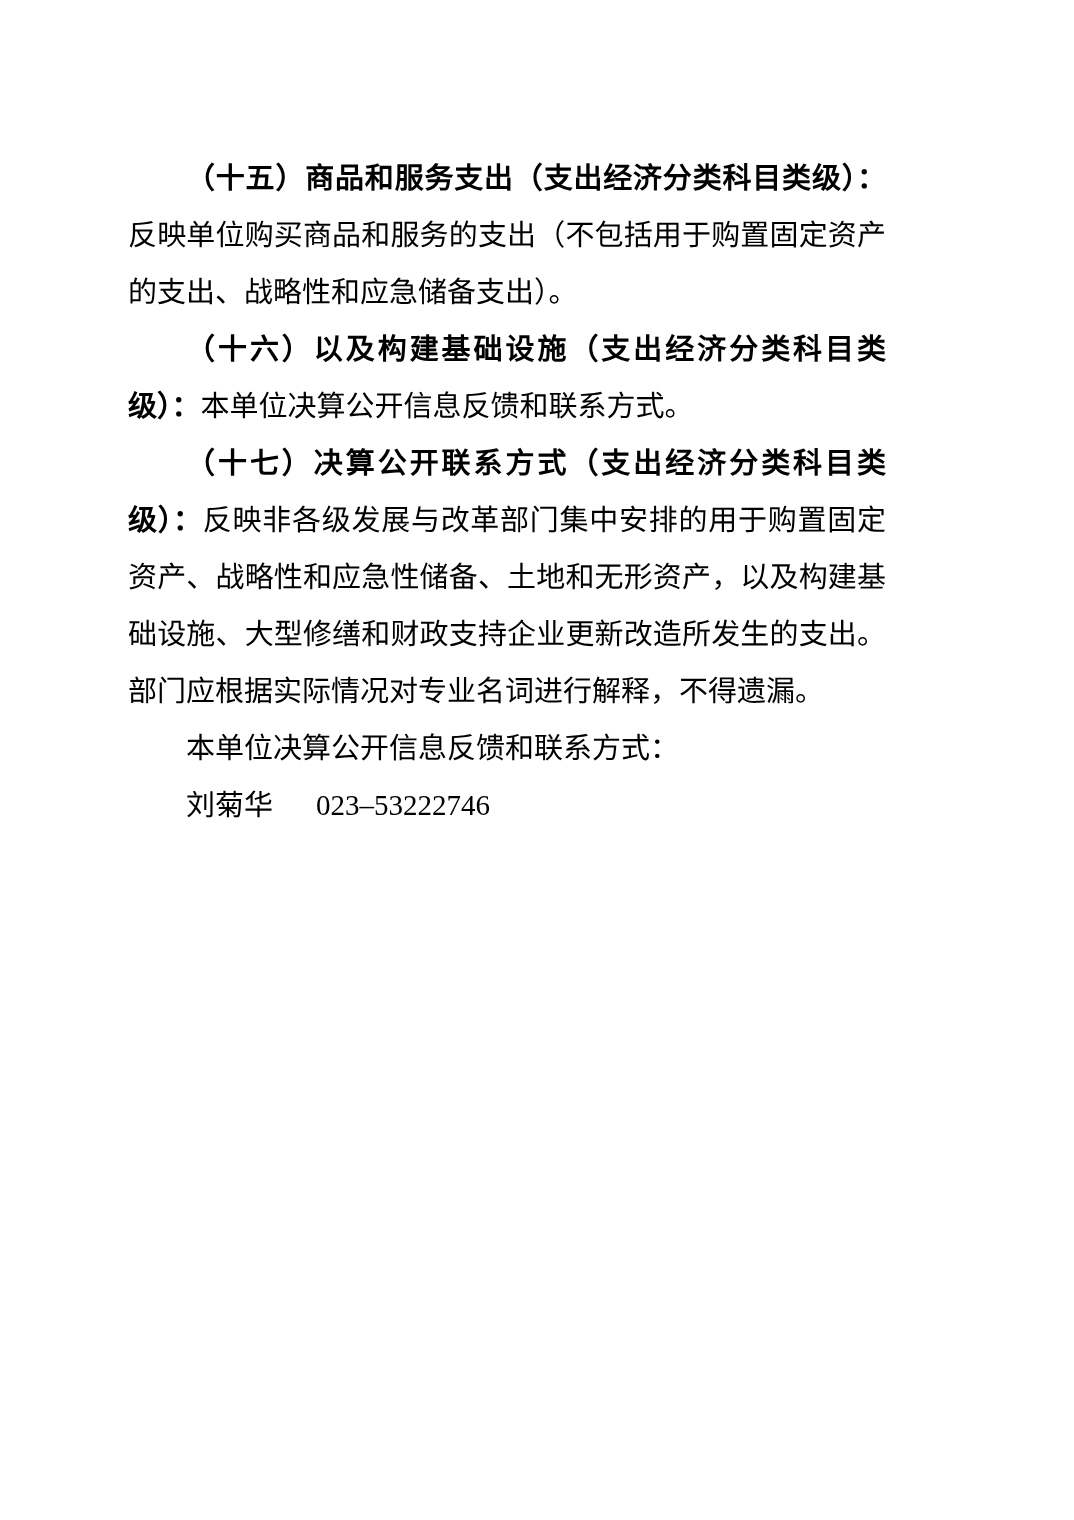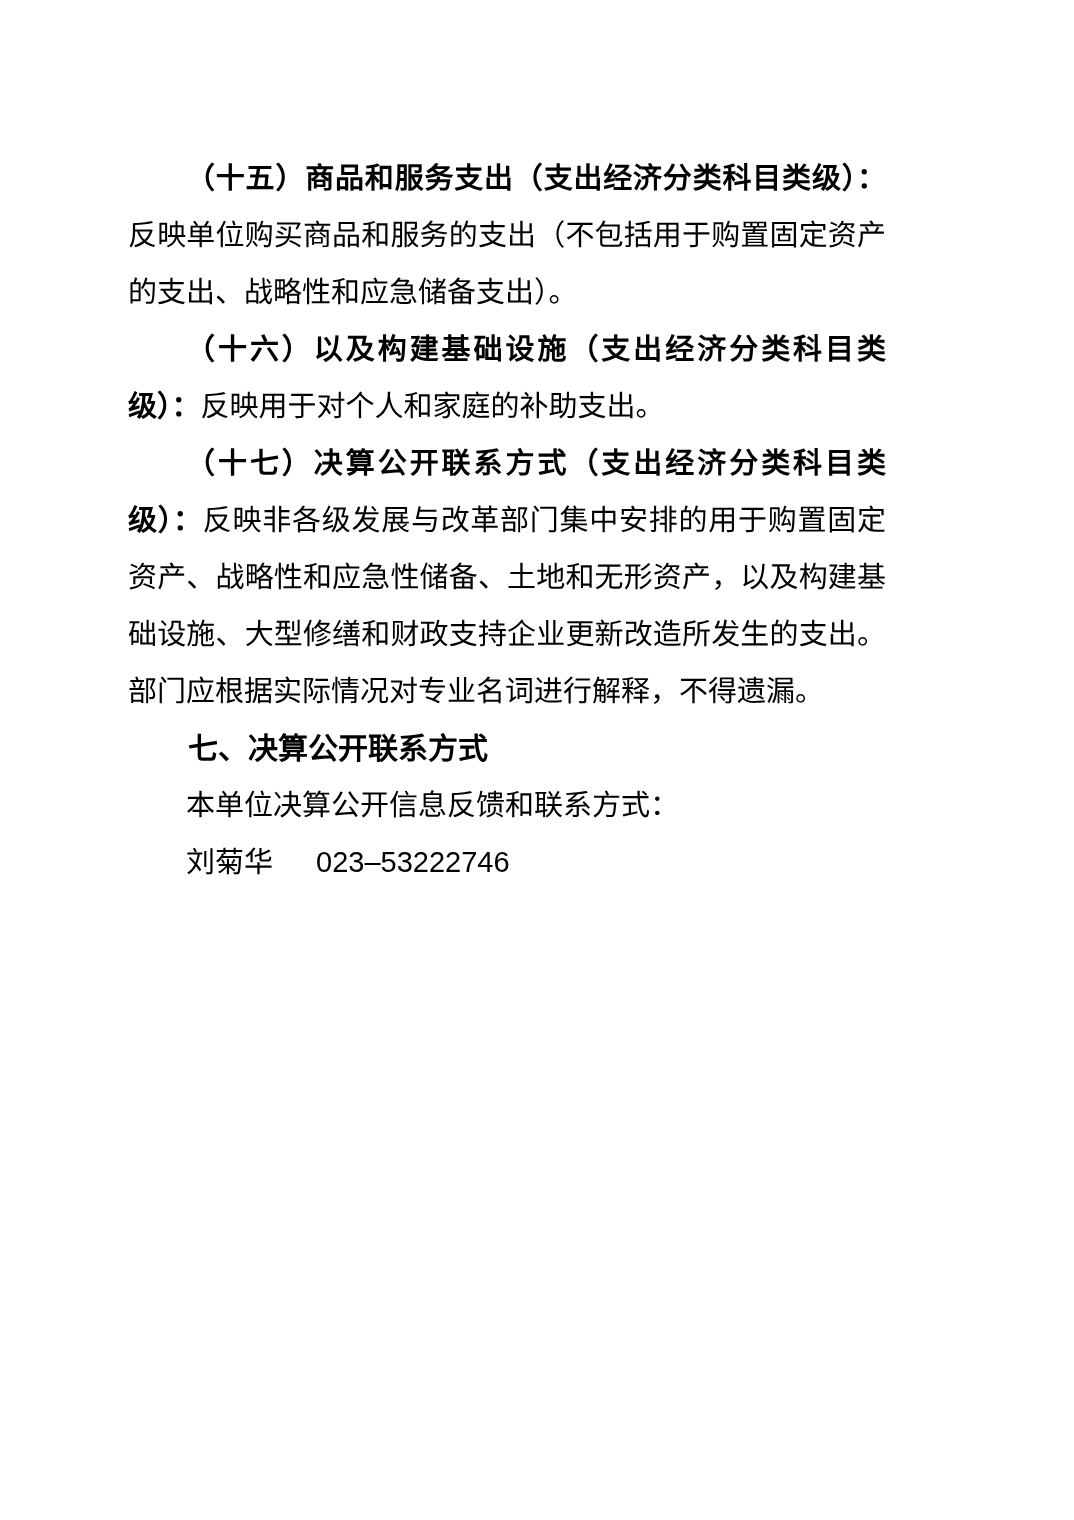--- a/index.html
+++ b/index.html
@@ -43,35 +43,34 @@
     text-align: left;
   }
   p.contact-line {
     margin: 0;
     padding: 0;
     text-indent: 2em;
     text-align: left;
   }
   .phone {
     margin-left: 43px;
-    font-family: Liberation Sans, sans-serif;
+    font-family: Liberation Serif, serif;
   }
 </style>
 </head>
 <body>
 
 <div class="page">
   <div class="content">
 
     <p class="para"><span class="lead">（十五）商品和服务支出（支出经济分类科目类级）：</span><span>反映单位购买商品和服务的支出（不包括用于购置固定资产的支出、战略性和应急储备支出）。</span></p>
 
-    <p class="para"><span class="lead">（十六）以及构建基础设施（支出经济分类科目类级）：</span><span>反映用于对个人和家庭的补助支出。</span></p>
+    <p class="para"><span class="lead">（十六）以及构建基础设施（支出经济分类科目类级）：</span><span>本单位决算公开信息反馈和联系方式。</span></p>
 
     <p class="para"><span class="lead">（十七）决算公开联系方式（支出经济分类科目类级）：</span><span>反映非各级发展与改革部门集中安排的用于购置固定资产、战略性和应急性储备、土地和无形资产，以及构建基础设施、大型修缮和财政支持企业更新改造所发生的支出。部门应根据实际情况对专业名词进行解释，不得遗漏。</span></p>
 
-    <h2 class="heading">七、决算公开联系方式</h2>
 
     <p class="para">本单位决算公开信息反馈和联系方式：</p>
 
     <p class="contact-line"><span>刘菊华</span><span class="phone">023–53222746</span></p>
 
   </div>
 </div>
 
 </body></html>

